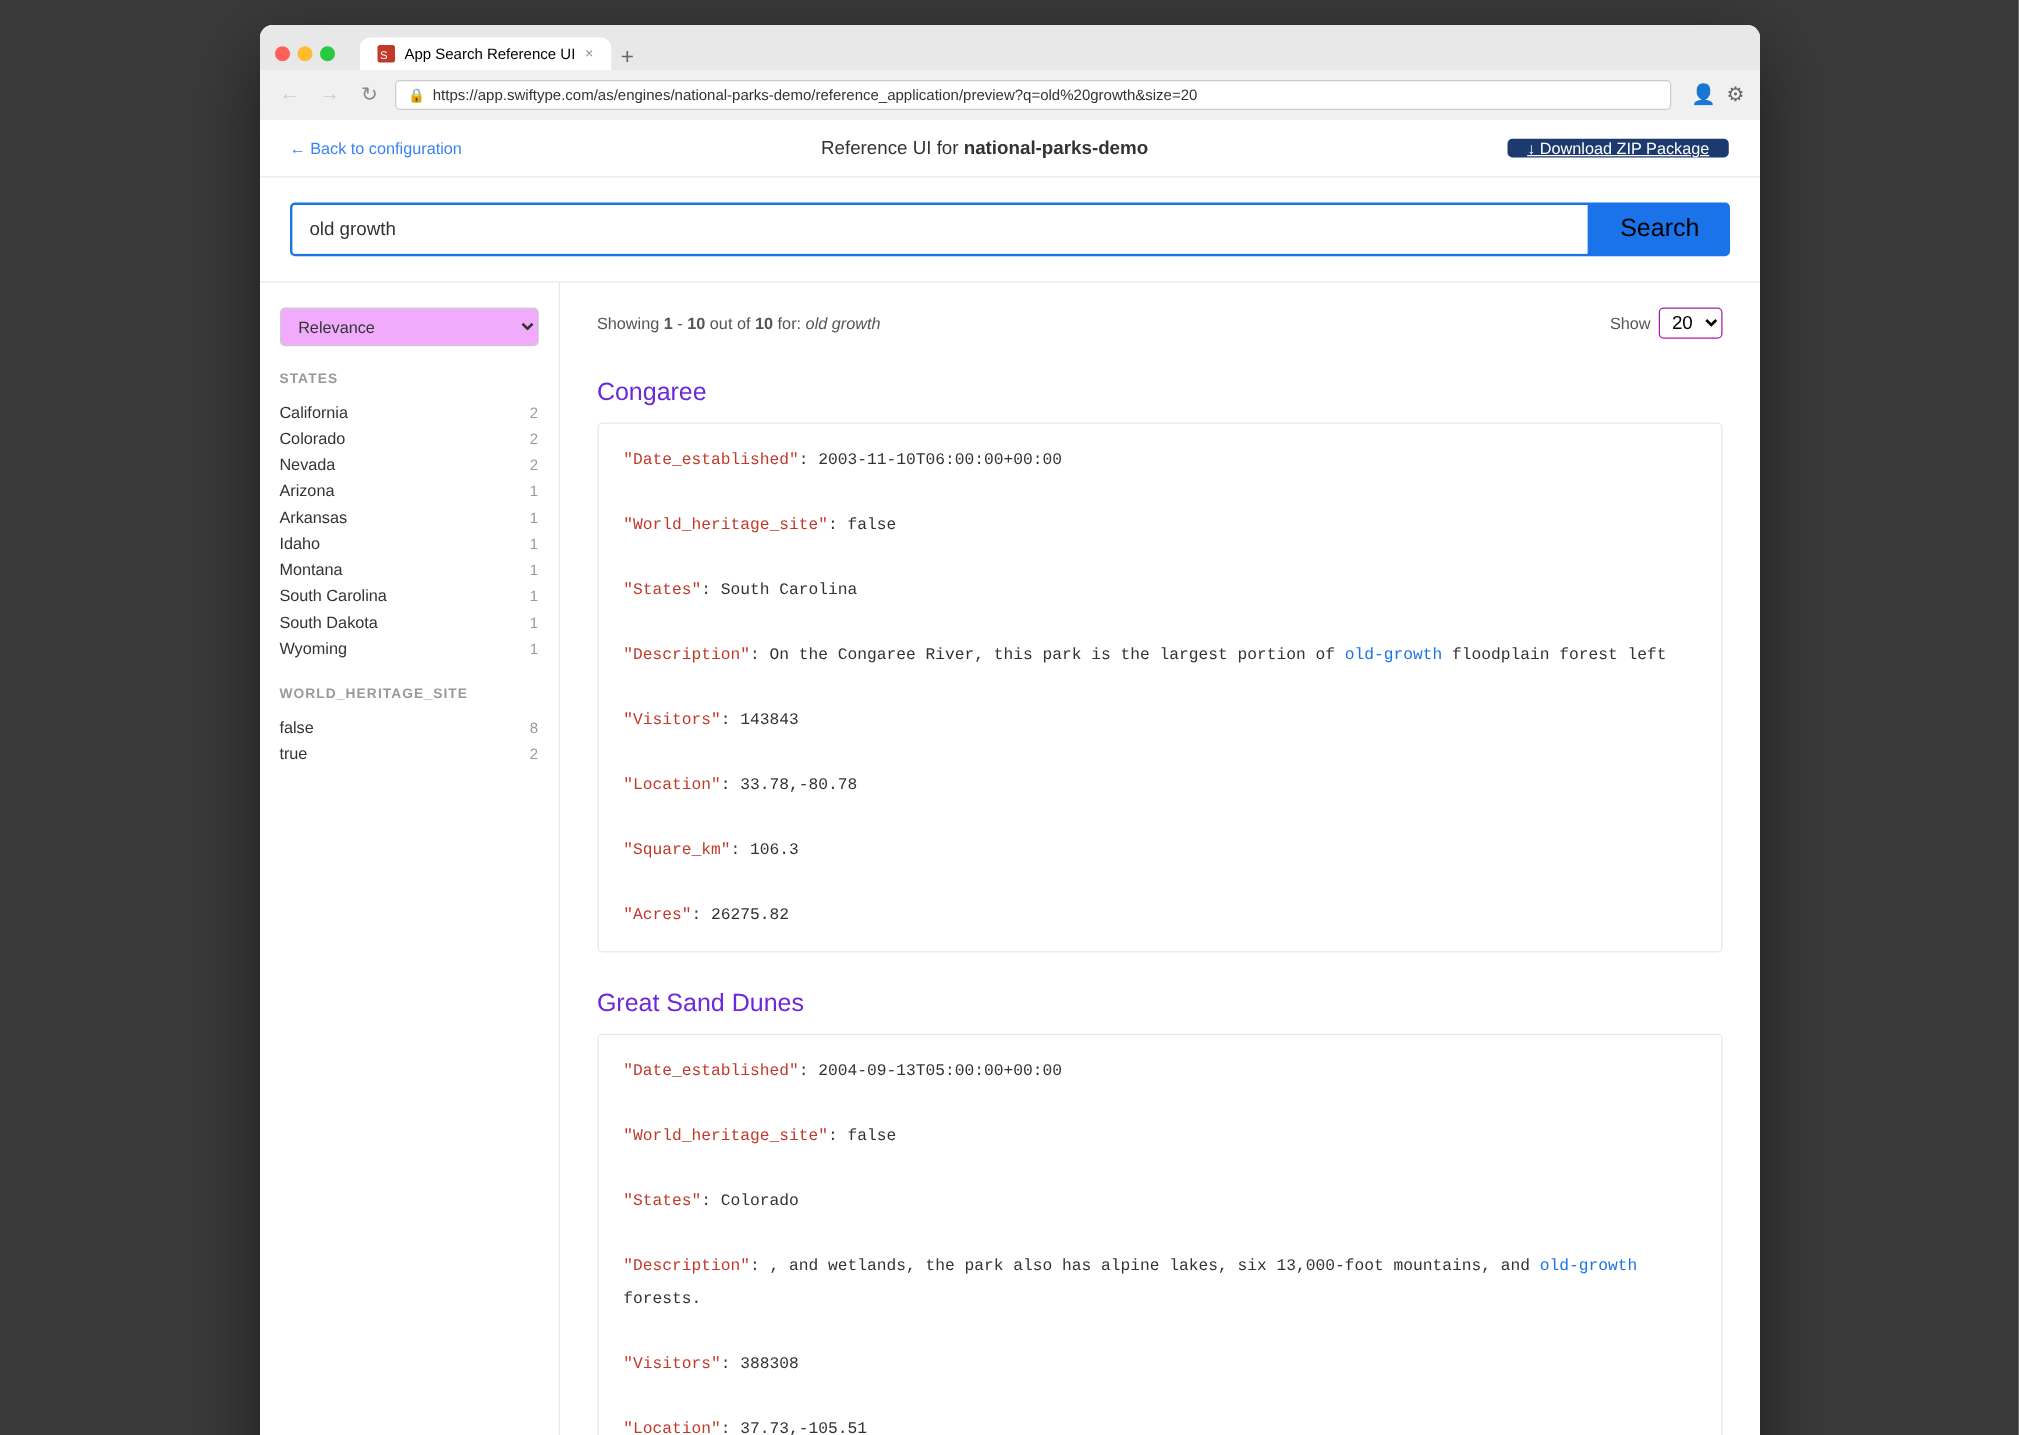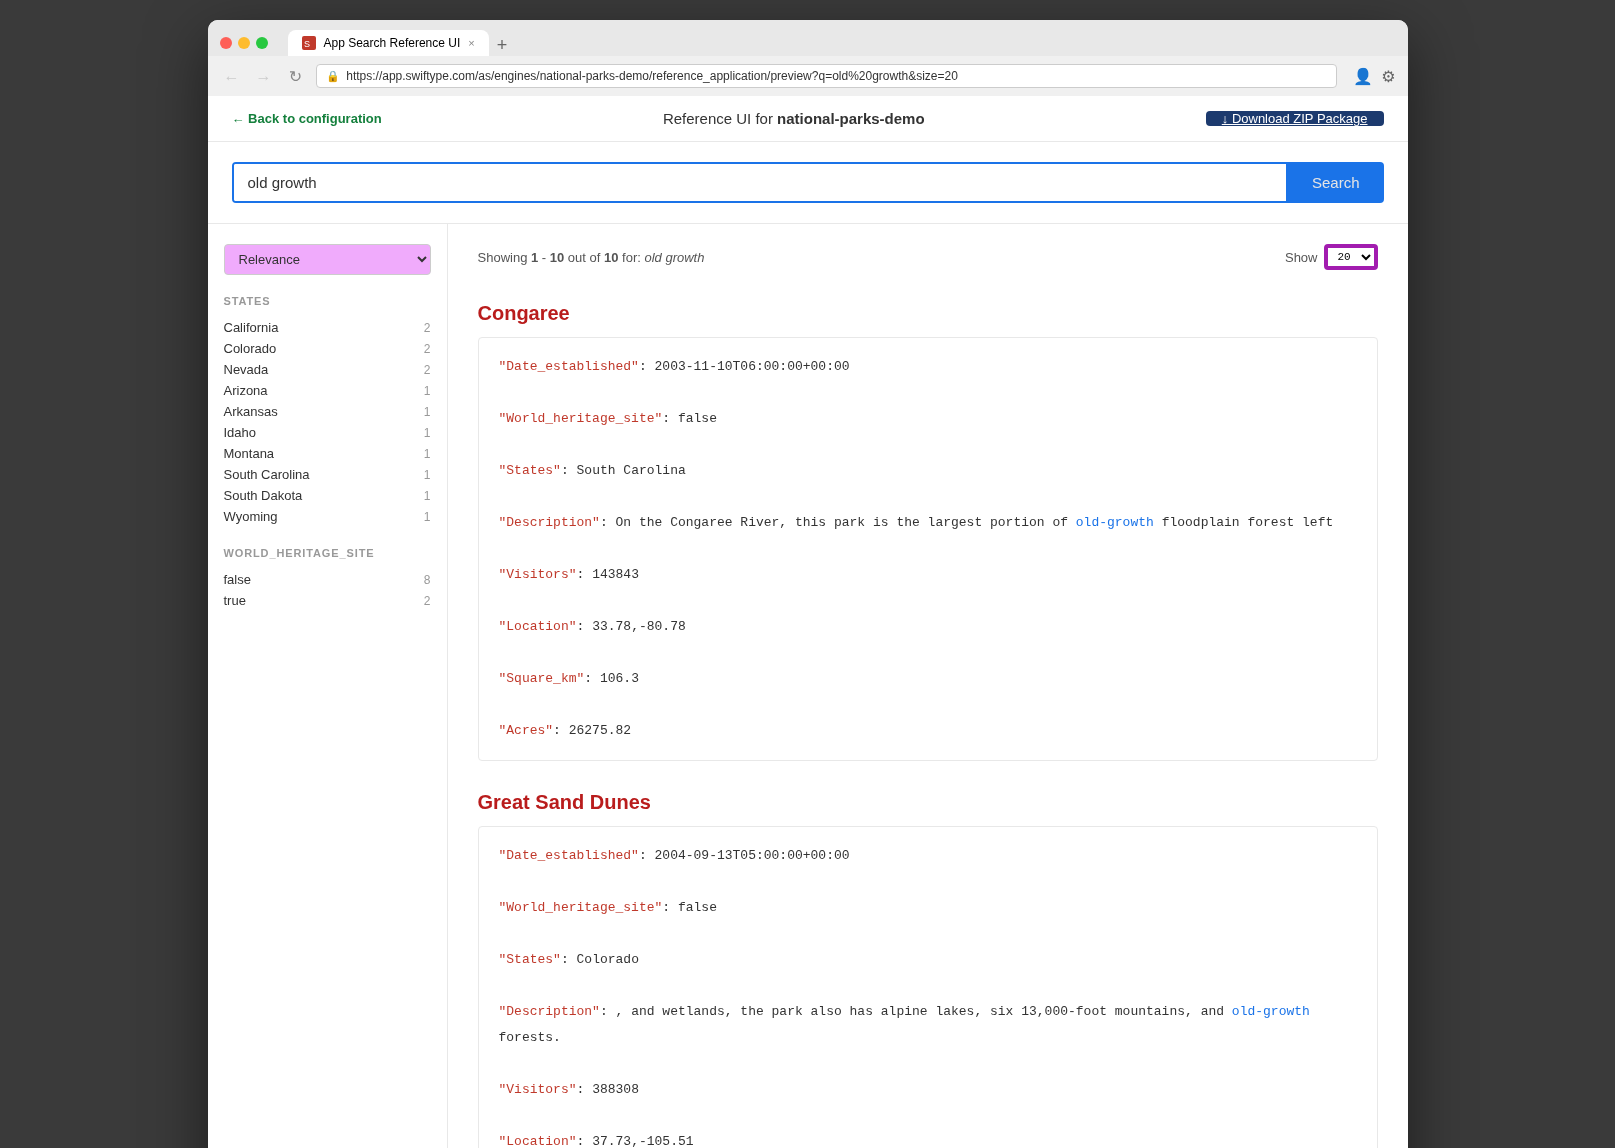--- a/index.html
+++ b/index.html
@@ -74,21 +74,21 @@
     
     .app-content { background: #fff; }
 
     .app-header {
       display: flex;
       align-items: center;
       justify-content: space-between;
       padding: 14px 24px;
       border-bottom: 1px solid #e8e8e8;
     }
-    .back-link { color: #15803d; font-size: 13px; text-decoration: none; display: flex; align-items: center; gap: 4px; font-weight: bold; }
+    .back-link { color: #3b82f6; font-size: 13px; text-decoration: none; display: flex; align-items: center; gap: 4px; }
     .header-title { font-size: 15px; color: #333; }
     .header-title strong { font-weight: 600; }
     .download-btn {
       background: #1c3a6e;
       color: #fff;
       border: none;
       border-radius: 4px;
       padding: 0 16px;
       font-size: 13px;
       cursor: pointer;
@@ -114,24 +114,24 @@
     .search-input {
       flex: 1;
       border: none;
       outline: none;
       padding: 10px 14px;
       font-size: 15px;
       color: #333;
     }
     .search-btn {
       background: #1a73e8;
-      color: #e5e5e5;
+      color: #000000;
       border: none;
       padding: 10px 24px;
-      font-size: 15px;
+      font-size: 20px;
       cursor: pointer;
       border-radius: 0 4px 4px 0;
     }
 
     .main-layout {
       display: flex;
       min-height: 600px;
     }
 
     
@@ -183,35 +183,34 @@
       justify-content: space-between;
       align-items: center;
       margin-bottom: 32px;
       font-size: 13px;
       color: #555;
     }
     .results-meta em { font-style: italic; }
     .results-meta strong { font-weight: 600; }
     .show-control { display: flex; align-items: center; gap: 6px; }
     .show-select {
-      border: 4px solid #a21caf;
+      border: 1px solid #a21caf;
       border-radius: 4px;
       padding: 2px 6px;
-      font-size: 11px;
+      font-size: 15px;
       background: #fff;
-      font-family: Liberation Mono, monospace;
     }
 
     .result-card {
       margin-bottom: 30px;
     }
     .result-title {
       font-size: 20px;
-      font-weight: 700;
-      color: #b91c1c;
+      font-weight: 400;
+      color: #6d28d9;
       text-decoration: none;
       display: block;
       margin-bottom: 12px;
     }
 
     .result-details {
       border: 1px solid #e8e8e8;
       border-radius: 4px;
       padding: 16px 20px;
       font-family: 'Courier New', monospace;

